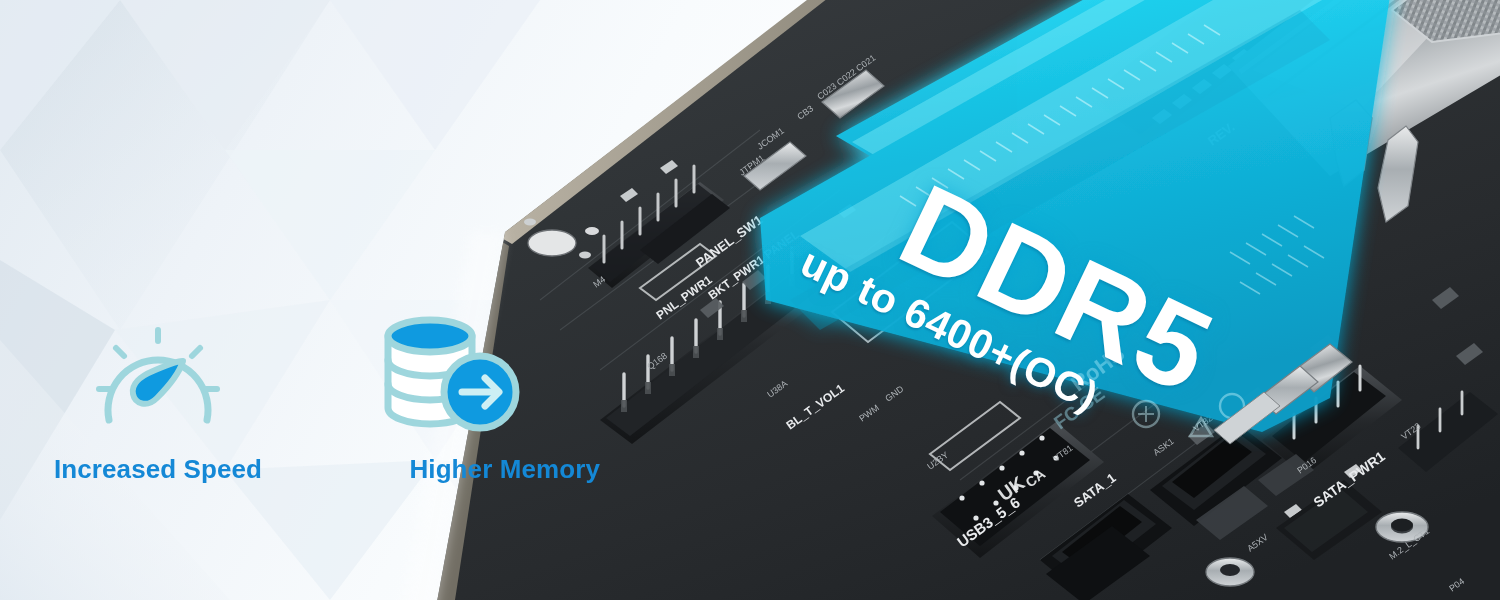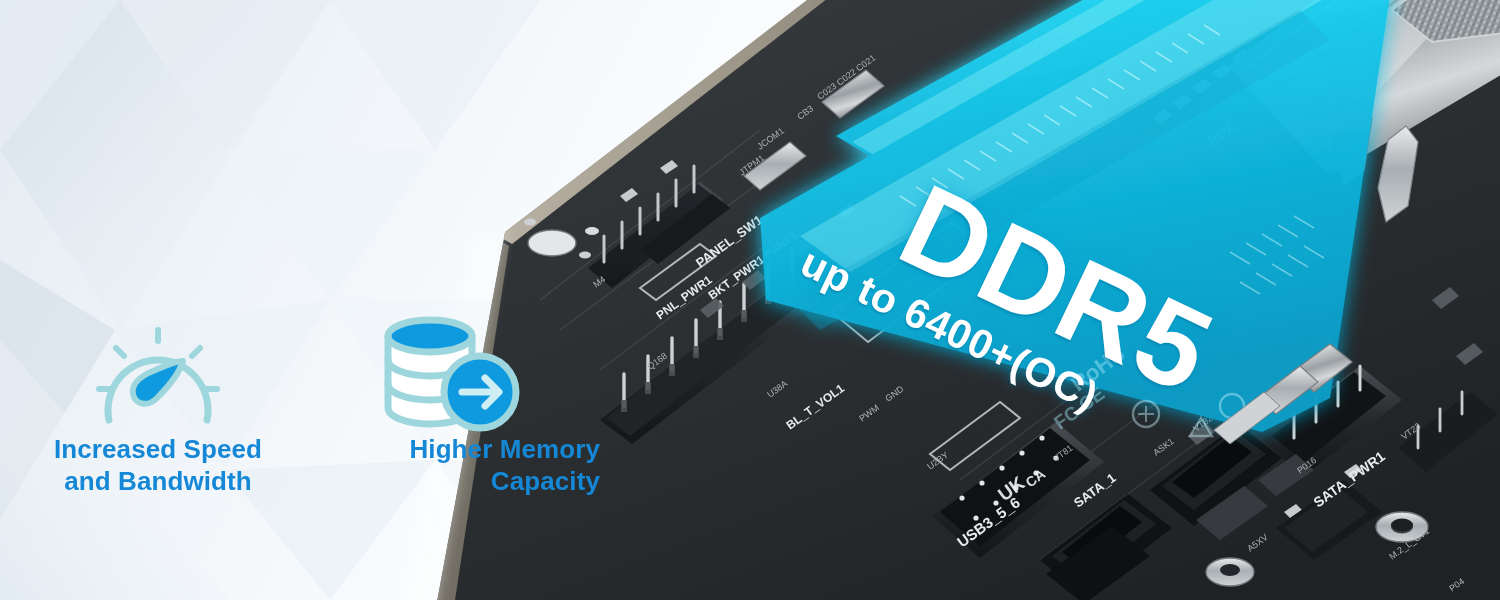--- a/index.html
+++ b/index.html
@@ -23,20 +23,21 @@
   .photo svg{display:block;width:1500px;height:600px;}
 
   
   .features{position:absolute;left:0;top:312px;width:620px;height:260px;}
   .feature{position:absolute;top:0;width:300px;text-align:center;}
   .feature.f1{left:8px;}
   .feature.f2{left:300px;text-align:right;}
   .ficon{height:122px;display:flex;align-items:flex-end;justify-content:center;}
   .ficon svg{display:block;}
   .flabel{
+    margin-top:20px;
     font-size:26px;line-height:1.22;font-weight:bold;
     color:#1488d6;letter-spacing:.1px;
     font-family:"Liberation Sans", sans-serif;
   }
   .flabel .l2{display:block;}
 
   
   .ddr-lockup{
     position:absolute;left:876px;top:108px;
     width:430px;height:300px;
@@ -532,21 +533,20 @@
             <line x1="16" y1="73" x2="27" y2="73"></line>
             <line x1="134" y1="73" x2="123" y2="73"></line>
           </g>
           <g>
             <path d="M100,45 C96,58 82,74 74,82 C64,92 52,88 50,78 C48,68 58,60 70,55 C80,51 94,44 100,45 Z" fill="#0f9ae0" stroke="#9ed6dd" stroke-width="6" stroke-linejoin="round"></path>
           </g>
         </svg>
       </div>
       <div class="flabel">
         <span>Increased Speed</span>
-        <span class="l2">and Bandwidth</span>
       </div>
     </div>
 
     <div class="feature f2">
       <div class="ficon">
         <svg width="160" height="122" viewBox="0 0 160 122">
           <g>
 
             <path d="M18,24 L18,96 A42,16 0 0,0 102,96 L102,24 Z" fill="#ffffff" stroke="#9ed6dd" stroke-width="7" stroke-linejoin="round"></path>
 
@@ -560,19 +560,18 @@
             <circle cx="110" cy="80" r="36" fill="#0f9ae0" stroke="#9ed6dd" stroke-width="7"></circle>
             <g stroke="#cdeff4" stroke-width="7" stroke-linecap="round" stroke-linejoin="round" fill="none">
               <line x1="92" y1="80" x2="128" y2="80"></line>
               <polyline points="115,66 129,80 115,94"></polyline>
             </g>
           </g>
         </svg>
       </div>
       <div class="flabel">
         <span>Higher Memory</span>
-        <span class="l2">Capacity</span>
       </div>
     </div>
 
   </div>
 
 </div>
 
 </body></html>

